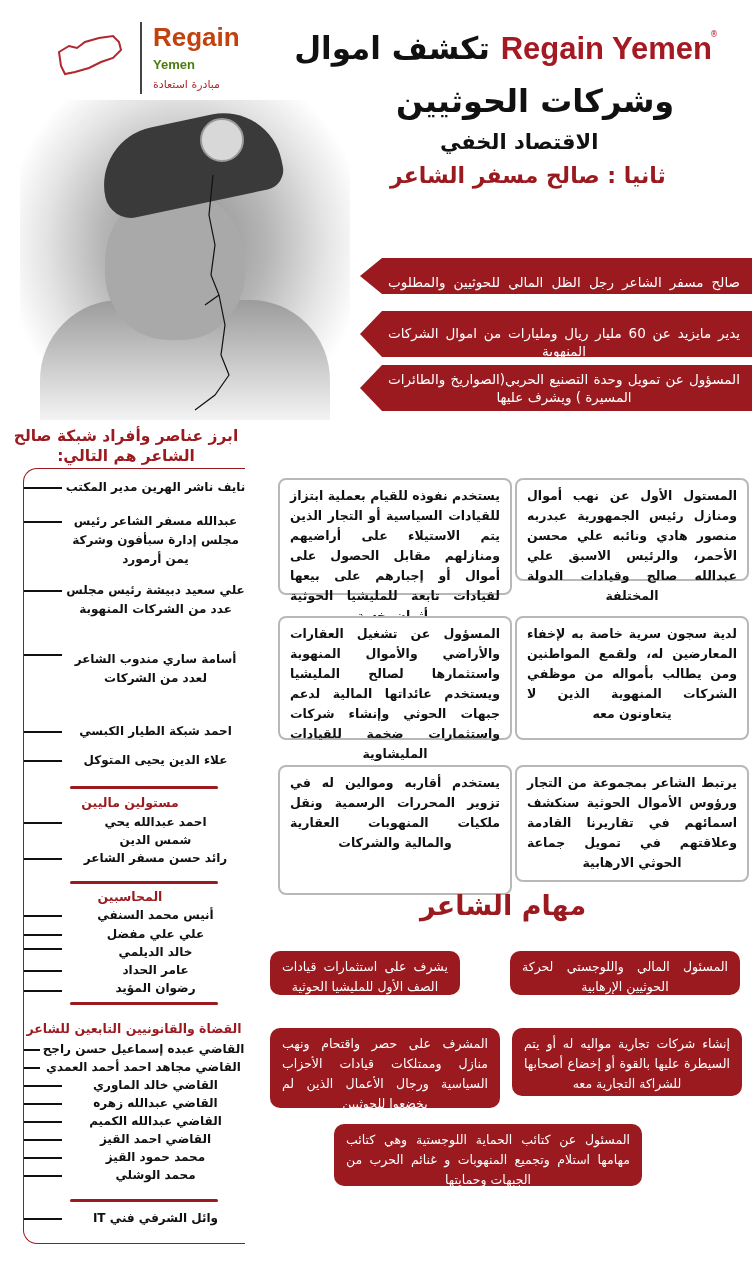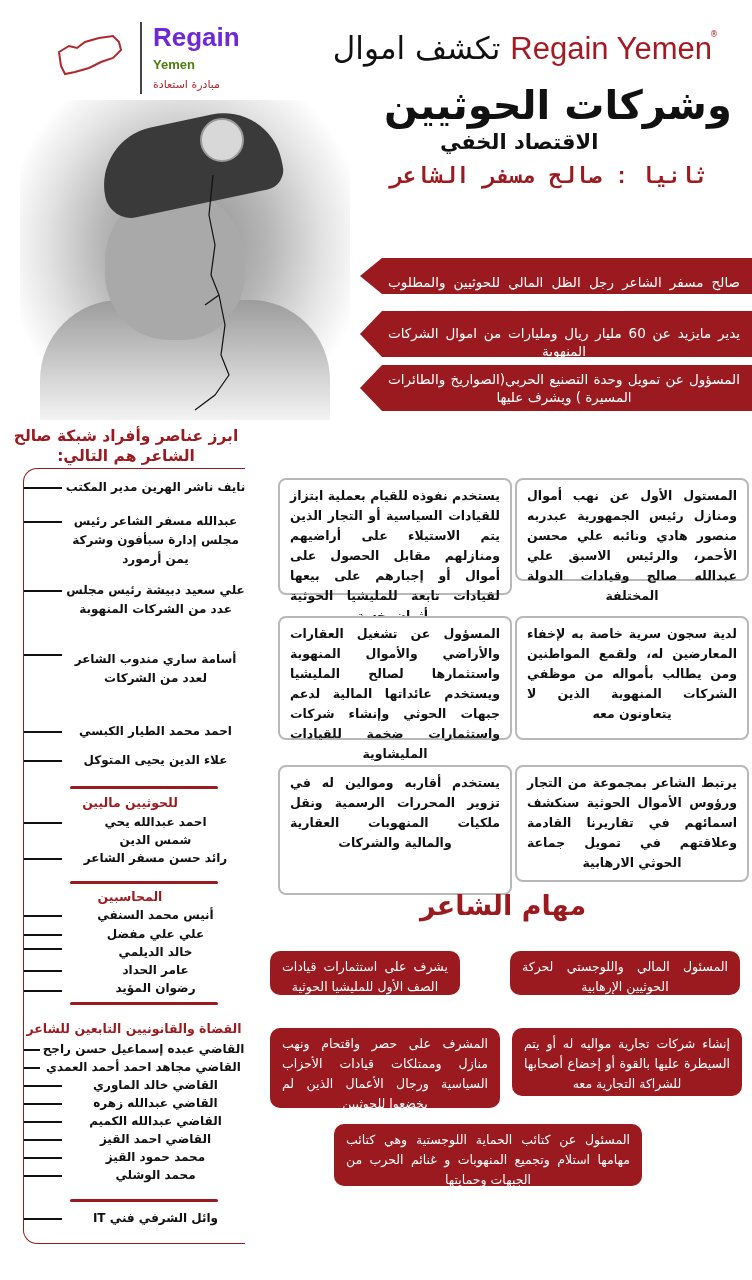--- a/index.html
+++ b/index.html
@@ -3,31 +3,31 @@
 <meta charset="utf-8">
 <style>
   * { box-sizing: border-box; margin: 0; padding: 0; }
   html, body { width: 752px; height: 1280px; background: #ffffff; overflow: hidden; }
   body { position: relative; font-family: "DejaVu Sans", sans-serif; color: #111; }
   .abs { position: absolute; }
 
   
   .logo-map { left: 55px; top: 32px; width: 70px; height: 52px; }
   .logo-divider { left: 140px; top: 22px; width: 2px; height: 72px; background: #444; }
-  .logo-regain { left: 153px; top: 22px; font-family: "Liberation Sans", sans-serif; font-weight: 700; font-size: 26px; color: #6d28d9; }
+  .logo-regain { left: 153px; top: 22px; font-family: "Liberation Sans", sans-serif; font-weight: 700; font-size: 26px; color: #c2410c; }
   .logo-yemen { left: 153px; top: 57px; font-family: "Liberation Sans", sans-serif; font-weight: 700; font-size: 13px; color: #4d7c0f; }
   .logo-tag { left: 153px; top: 78px; font-size: 11px; color: #b0282e; direction: rtl; }
 
   
-  .title1 { right: 40px; top: 30px; font-size: 31px; font-weight: 400; color: #111; direction: rtl; white-space: nowrap; }
+  .title1 { right: 40px; top: 30px; font-size: 31px; font-weight: 700; color: #111; direction: rtl; white-space: nowrap; }
   .title1 .brand { color: #a51a22; font-family: "Liberation Sans", sans-serif; }
   .title-reg { right: 34px; top: 30px; font-size: 8px; color: #a51a22; }
-  .title2 { left: 384px; top: 82px; font-size: 40px; font-weight: 700; direction: rtl; white-space: nowrap; }
+  .title2 { left: 396px; top: 82px; font-size: 32px; font-weight: 700; direction: rtl; white-space: nowrap; }
   .title3 { left: 440px; top: 130px; font-size: 21px; font-weight: 700; direction: rtl; white-space: nowrap; }
-  .title4 { left: 390px; top: 163px; font-size: 22px; font-weight: 700; color: #9b1a1f; direction: rtl; white-space: nowrap; font-family: Liberation Mono, monospace; }
+  .title4 { left: 390px; top: 163px; font-size: 22px; font-weight: 700; color: #9b1a1f; direction: rtl; white-space: nowrap; }
 
   
   .photo { left: 20px; top: 100px; width: 330px; height: 320px;
     background: radial-gradient(ellipse at 50% 45%, #8a8a8a 0%, #b5b5b5 35%, #e4e4e4 60%, #ffffff 78%); }
   .beret { left: 100px; top: 120px; width: 180px; height: 85px; border-radius: 90px 90px 30px 40px; background: #3a3a3a; transform: rotate(-12deg); }
   .badge { left: 200px; top: 118px; width: 44px; height: 44px; border-radius: 50%; background: #d8d8d8; border: 2px solid #9a9a9a; }
   .face { left: 105px; top: 190px; width: 140px; height: 150px; border-radius: 48% 48% 45% 45%; background: #a9a9a9; }
   .shoulders { left: 40px; top: 300px; width: 290px; height: 120px; border-radius: 80px 80px 0 0; background: linear-gradient(#9c9c9c, #f3f3f3); }
   .crack { left: 185px; top: 175px; width: 60px; height: 240px; }
 
@@ -109,29 +109,29 @@
 <div class="row" style="top:581px;">
   <div class="tick" style="top:9px;"></div>
   <div class="row-text">علي سعيد دبيشة رئيس مجلس عدد من الشركات المنهوبة</div>
 </div>
 <div class="row" style="top:650px;">
   <div class="tick" style="top:4px;"></div>
   <div class="row-text">أسامة ساري مندوب الشاعر لعدد من الشركات</div>
 </div>
 <div class="row" style="top:722px;">
   <div class="tick" style="top:9px;"></div>
-  <div class="row-text">احمد محمد الطيار الكبسي</div>
+  <div class="row-text">احمد شبكة الطيار الكبسي</div>
 </div>
 <div class="row" style="top:751px;">
   <div class="tick" style="top:9px;"></div>
   <div class="row-text">علاء الدين يحيى المتوكل</div>
 </div>
 
 <div class="sep" style="top:786px;"></div>
-<div class="sec-head" style="top:795px;">للحوثيين ماليين</div>
+<div class="sec-head" style="top:795px;">مستولين ماليين</div>
 <div class="row" style="top:813px;">
   <div class="tick" style="top:9px;"></div>
   <div class="row-text">احمد عبدالله يحي</div>
 </div>
 <div class="row" style="top:831px;">
   <div class="row-text">شمس الدين</div>
 </div>
 <div class="row" style="top:849px;">
   <div class="tick" style="top:9px;"></div>
   <div class="row-text">رائد حسن مسفر الشاعر</div>

